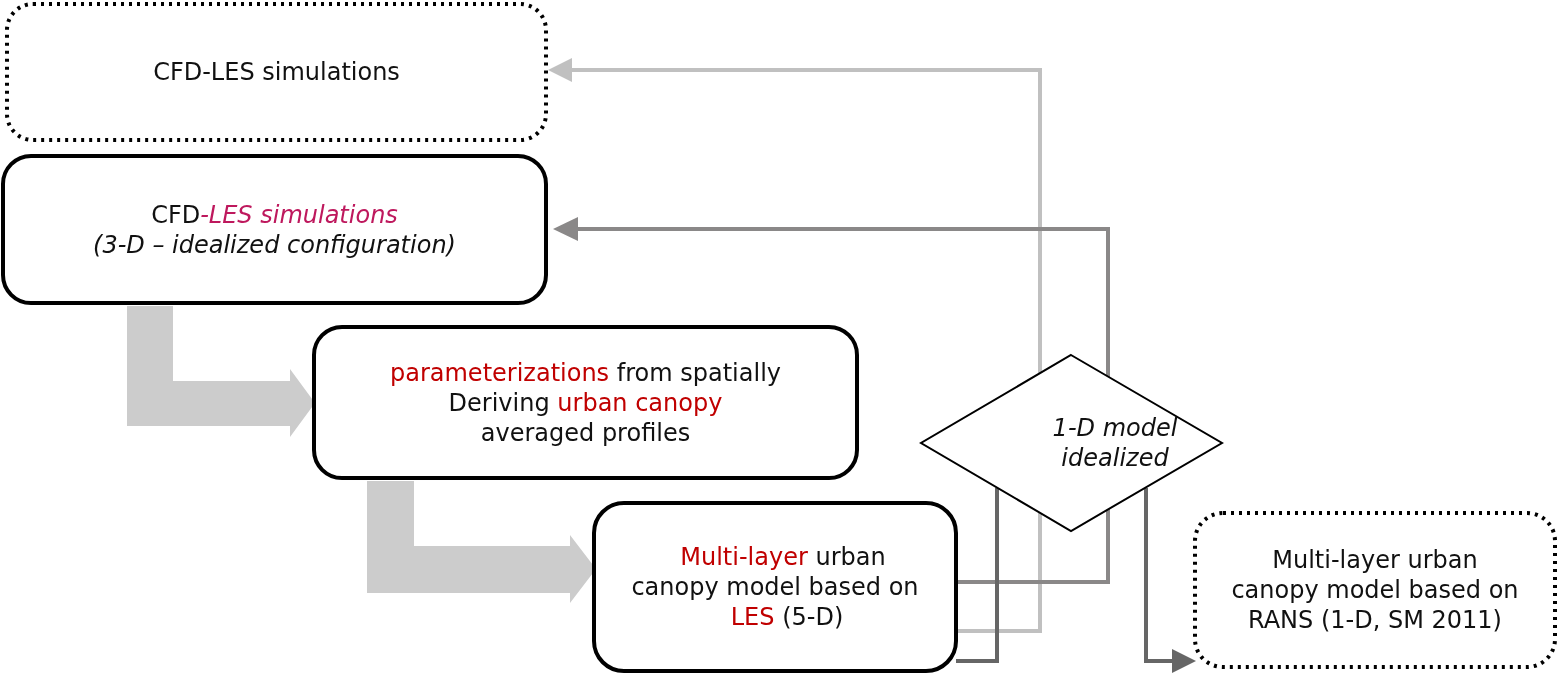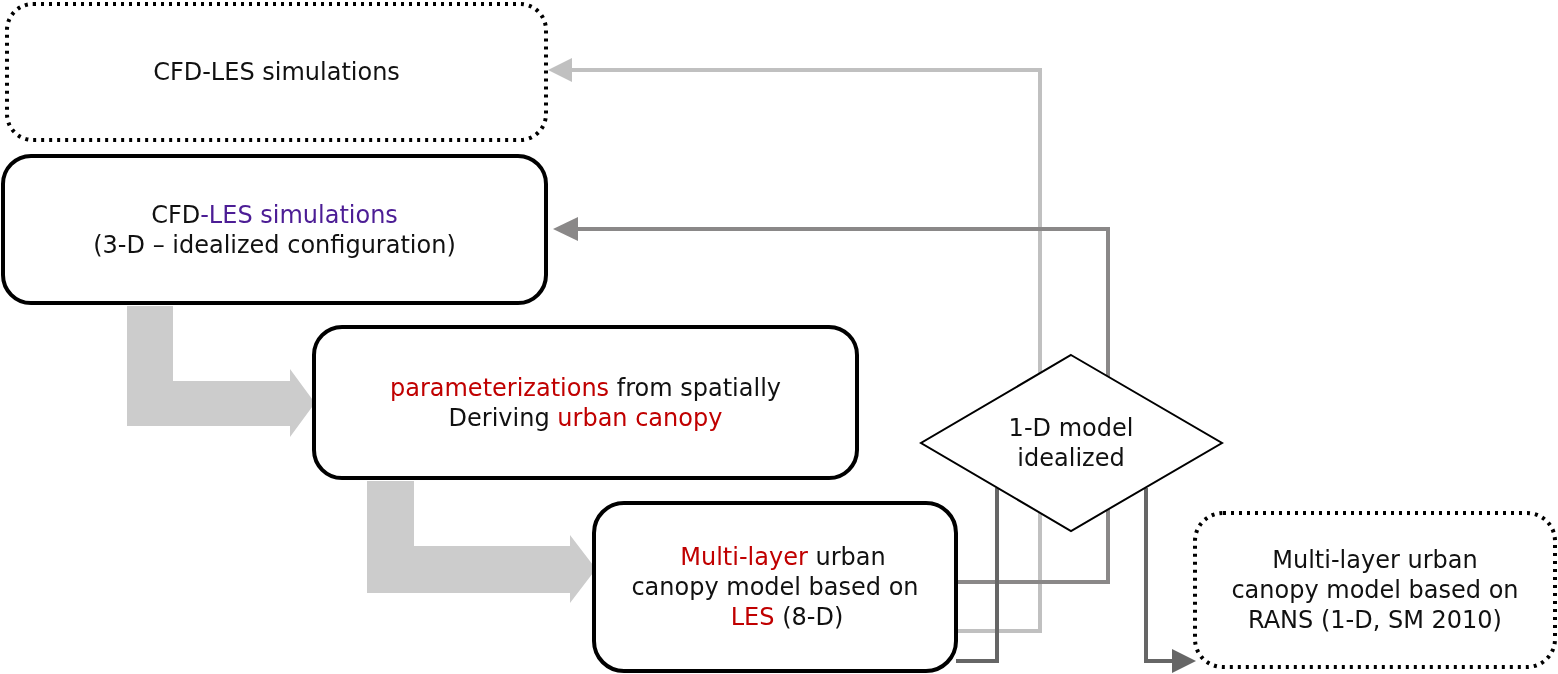--- a/index.html
+++ b/index.html
@@ -35,42 +35,43 @@
   <rect x="1195" y="513" width="360" height="154" rx="28" ry="28" fill="none" stroke="#000" stroke-width="4" stroke-dasharray="3 5"></rect>
 </svg>
 
 <div class="box-text" style="left:7px; top:4px; width:539px; height:136px;">
     <div>
       <div><span style="white-space: pre; color: rgb(17, 17, 17);">CFD-LES simulations</span></div>
     </div>
   </div>
 <div class="box-text" style="left:3px; top:156px; width:543px; height:147px;">
     <div>
-      <div><span style="white-space: pre; color: rgb(17, 17, 17);">CFD</span><span style="white-space: pre; color: #4c1d95;">-LES simulations</span></div>
-      <div><span style="white-space: pre; color: rgb(17, 17, 17);">(3-D – idealized configuration)</span></div>
+      <div><span style="white-space: pre; color: rgb(17, 17, 17);">CFD</span><span style="white-space: pre; color: #be185d; font-style: italic;">-LES simulations</span></div>
+      <div><span style="white-space: pre; color: rgb(17, 17, 17); font-style: italic;">(3-D – idealized configuration)</span></div>
     </div>
   </div>
 <div class="box-text" style="left:314px; top:327px; width:543px; height:151px;">
     <div>
       <div><span style="white-space: pre; color: rgb(192, 0, 0);">parameterizations</span><span style="white-space: pre; color: rgb(17, 17, 17);"> from spatially</span></div>
       <div><span style="white-space: pre; color: rgb(17, 17, 17);">Deriving </span><span style="white-space: pre; color: rgb(192, 0, 0);">urban canopy</span></div>
+      <div><span style="white-space: pre; color: rgb(17, 17, 17);">averaged profiles</span></div>
     </div>
   </div>
 <div class="box-text" style="left:594px; top:503px; width:362px; height:168px;">
     <div>
       <div><span style="white-space: pre; color: rgb(192, 0, 0); margin-left: 16px;">Multi-layer</span><span style="white-space: pre; color: rgb(17, 17, 17); text-align: right;"> urban</span></div>
       <div><span style="white-space: pre; color: rgb(17, 17, 17);">canopy model based on</span></div>
-      <div><span style="white-space: pre; color: rgb(192, 0, 0); margin-left: 24px;">LES</span><span style="white-space: pre; color: rgb(17, 17, 17);"> (8-D)</span></div>
+      <div><span style="white-space: pre; color: rgb(192, 0, 0); margin-left: 24px;">LES</span><span style="white-space: pre; color: rgb(17, 17, 17);"> (5-D)</span></div>
     </div>
   </div>
-<div class="box-text" style="left:980px; top:410px; width:182px; height:66px;">
+<div class="box-text" style="left:1024px; top:410px; width:182px; height:66px;font-style:italic;">
     <div>
       <div><span style="white-space: pre; color: rgb(17, 17, 17);">1-D model</span></div>
       <div><span style="white-space: pre; color: rgb(17, 17, 17);">idealized</span></div>
     </div>
   </div>
 <div class="box-text" style="left:1195px; top:513px; width:360px; height:154px;">
     <div>
       <div><span style="white-space: pre; color: rgb(17, 17, 17);">Multi-layer urban</span></div>
       <div><span style="white-space: pre; color: rgb(17, 17, 17);">canopy model based on</span></div>
-      <div><span style="white-space: pre; color: rgb(17, 17, 17);">RANS (1-D, SM 2010)</span></div>
+      <div><span style="white-space: pre; color: rgb(17, 17, 17);">RANS (1-D, SM 2011)</span></div>
     </div>
   </div>
 
 </body></html>

